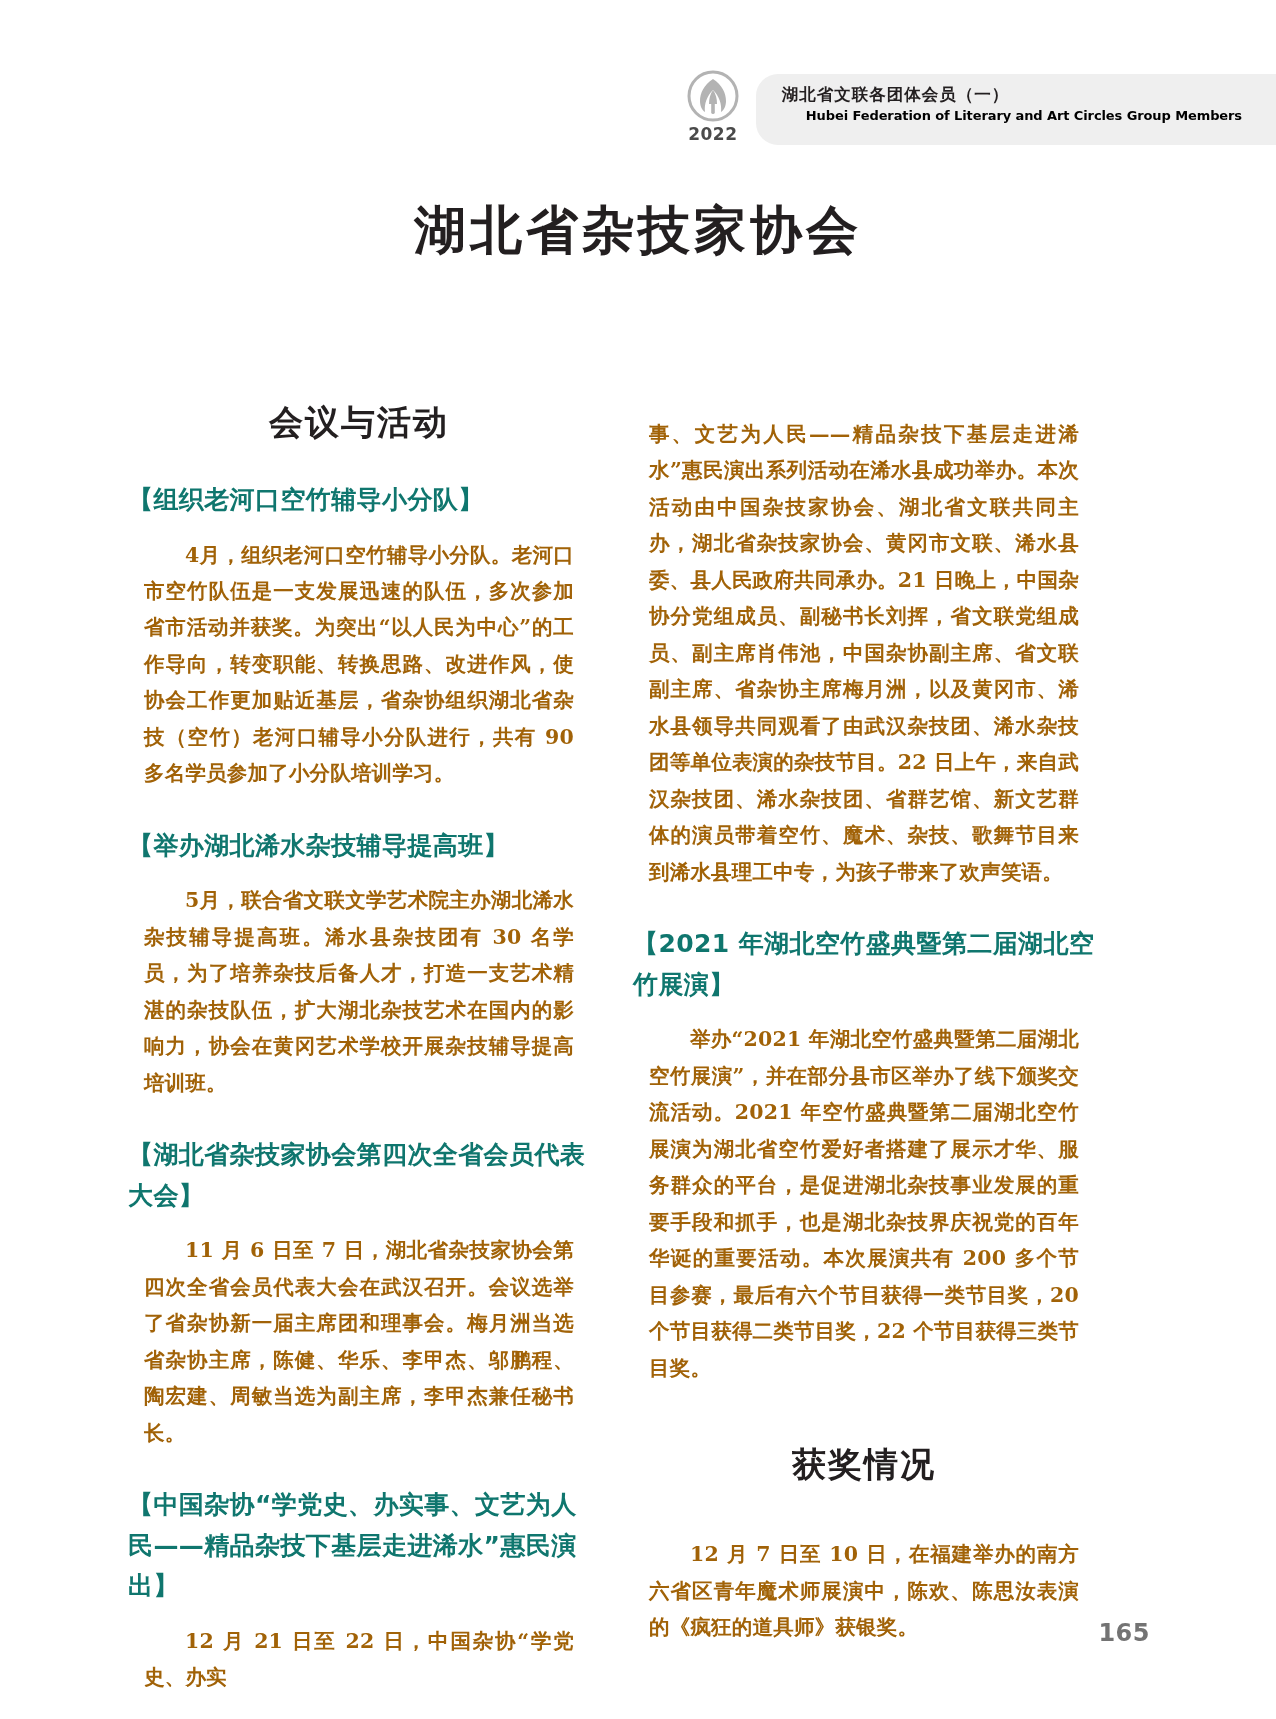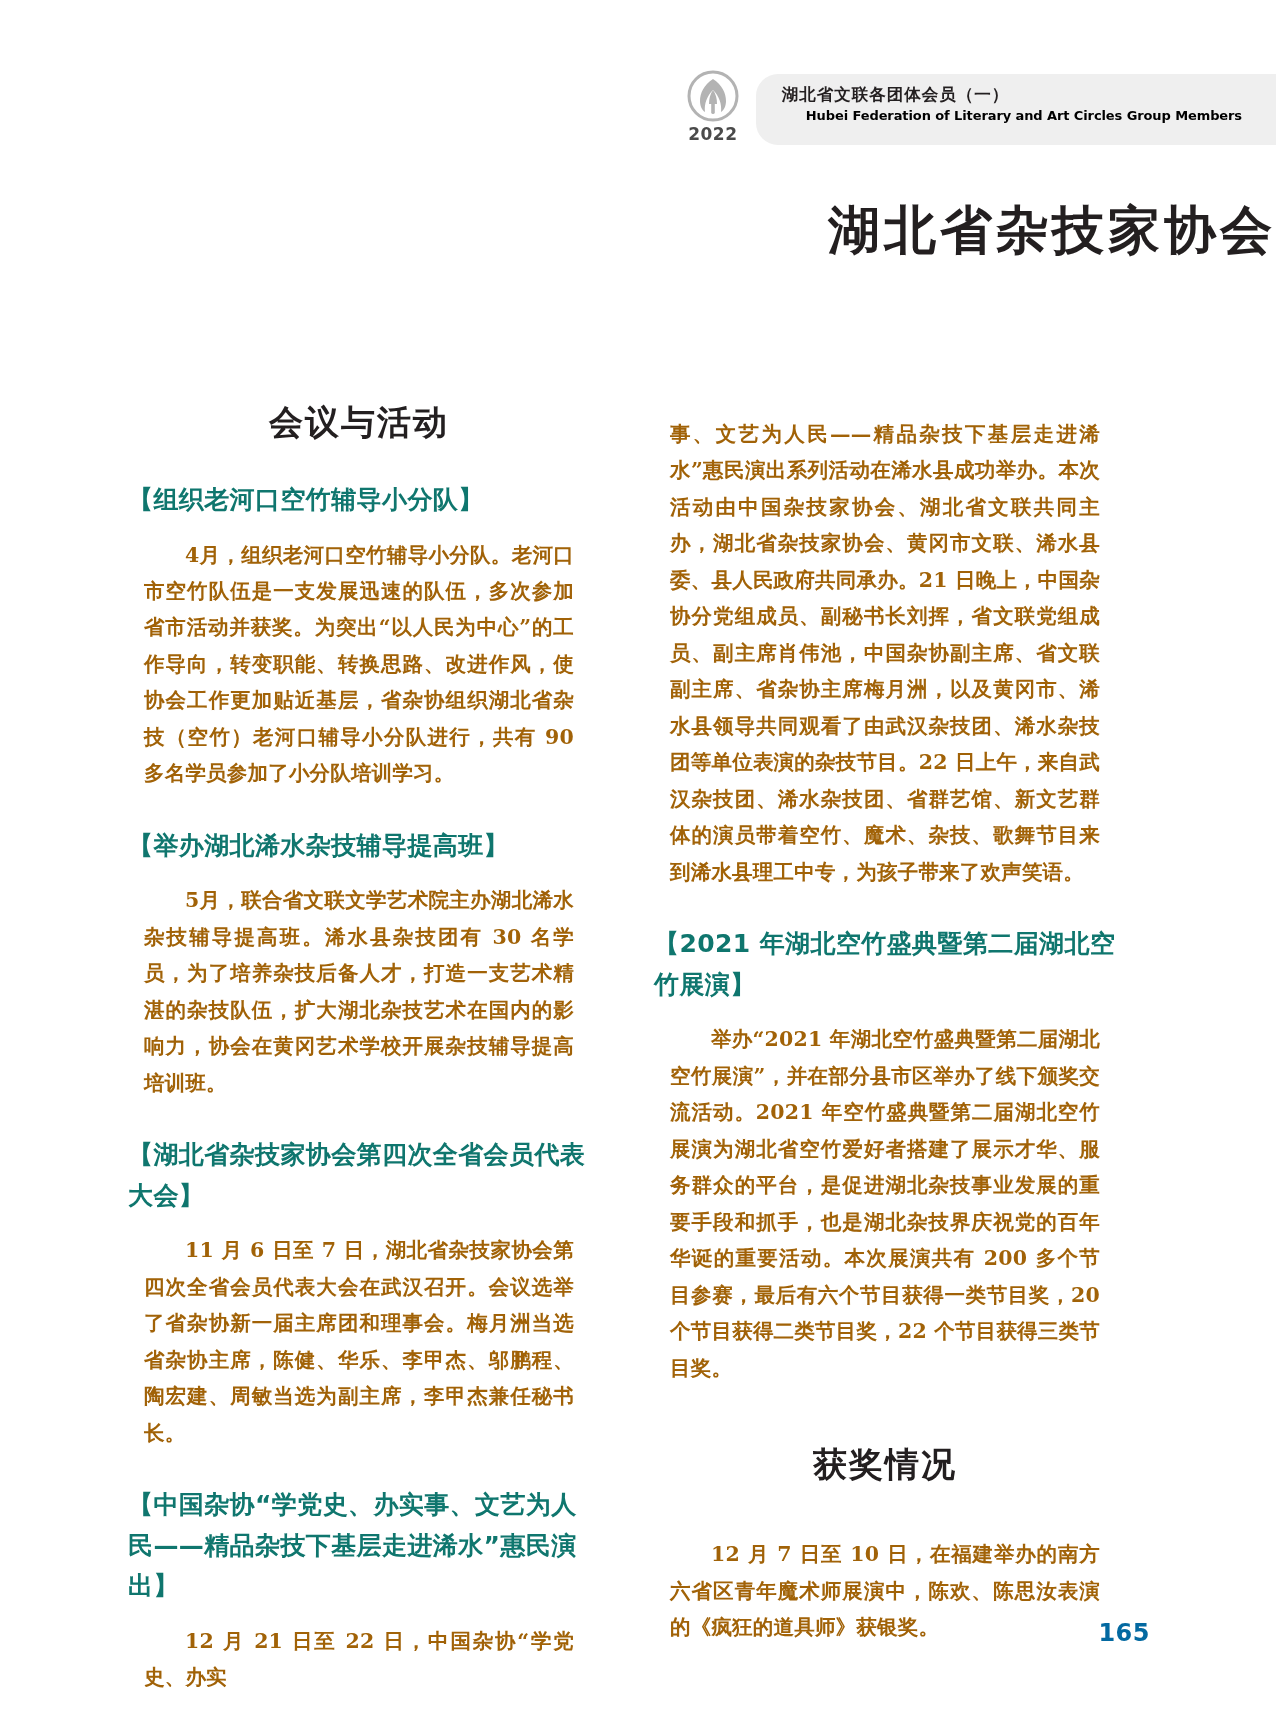--- a/index.html
+++ b/index.html
@@ -81,36 +81,36 @@
     white-space: nowrap;
     margin-left: 24px;
   }
 
   
   .doc-title {
     position: absolute;
     top: 196px;
     left: 0;
     width: 1276px;
-    text-align: right;
+    text-align: center;
     font-family: "DejaVu Serif", "Liberation Serif", serif;
     font-weight: bold;
     font-size: 52px;
     letter-spacing: 4px;
     color: #231f20;
   }
 
   
   .columns {
     position: absolute;
     top: 400px;
     left: 128px;
     width: 1022px;
     display: flex;
-    gap: 64px;
+    gap: 43px;
   }
   .col { width: 462px; }
 
   h2.section-head {
     font-family: "DejaVu Sans", "Liberation Sans", sans-serif;
     font-weight: bold;
     font-size: 34px;
     letter-spacing: 2px;
     text-align: center;
     color: #231f20;
@@ -143,21 +143,21 @@
   }
   p.body-text.cont { text-indent: 0; }
 
   .page-number {
     position: absolute;
     right: 126px;
     bottom: 72px;
     font-family: "DejaVu Sans", "Liberation Sans", sans-serif;
     font-weight: bold;
     font-size: 24px;
-    color: #0369a1;
+    color: #737373;
     letter-spacing: 0.5px;
   }
 </style>
 </head>
 <body>
 
 <div class="page-header">
   <div class="header-inner">
 
     <div class="header-logo">

